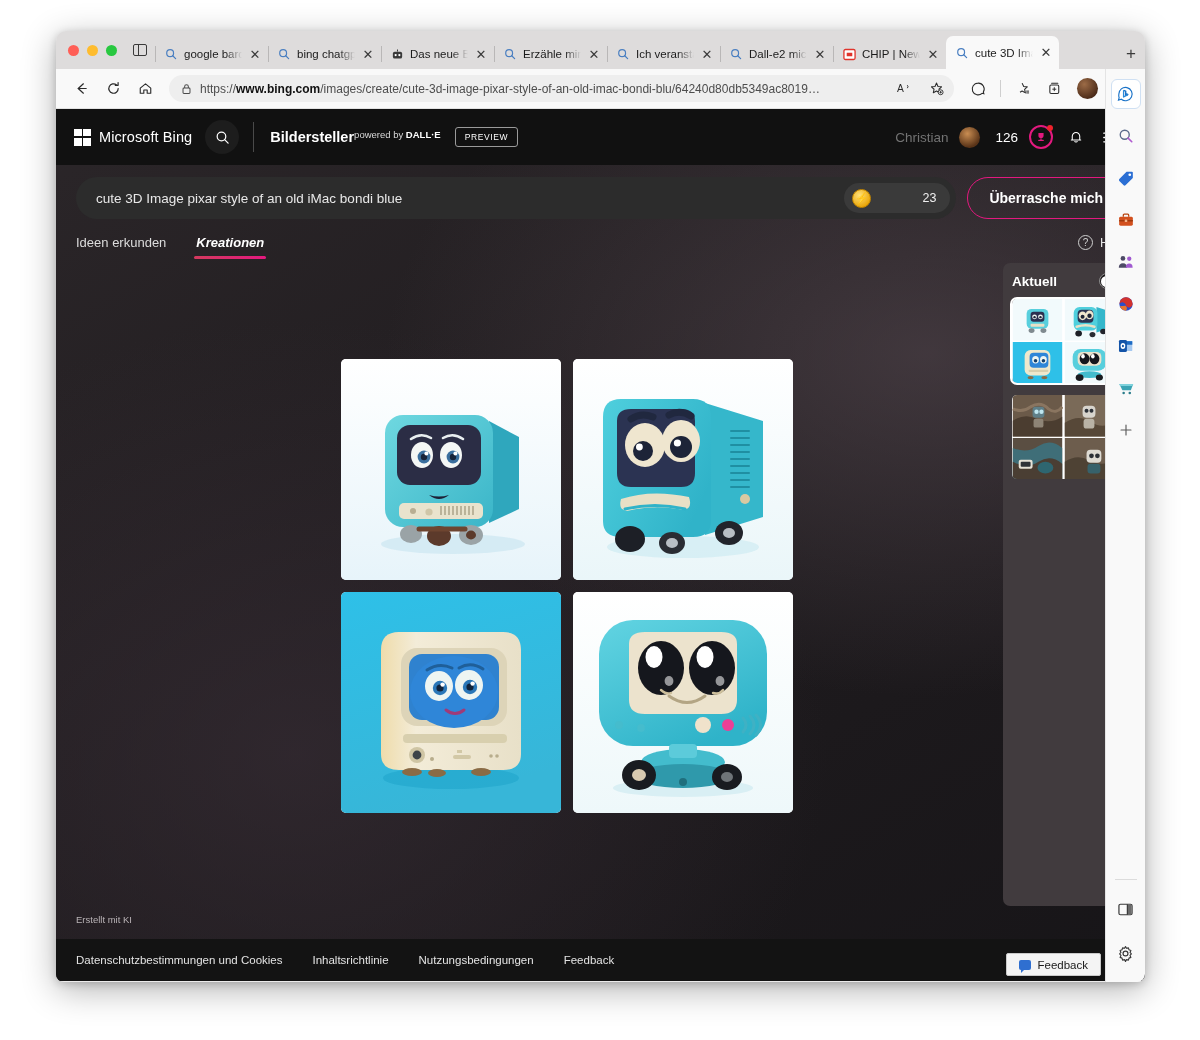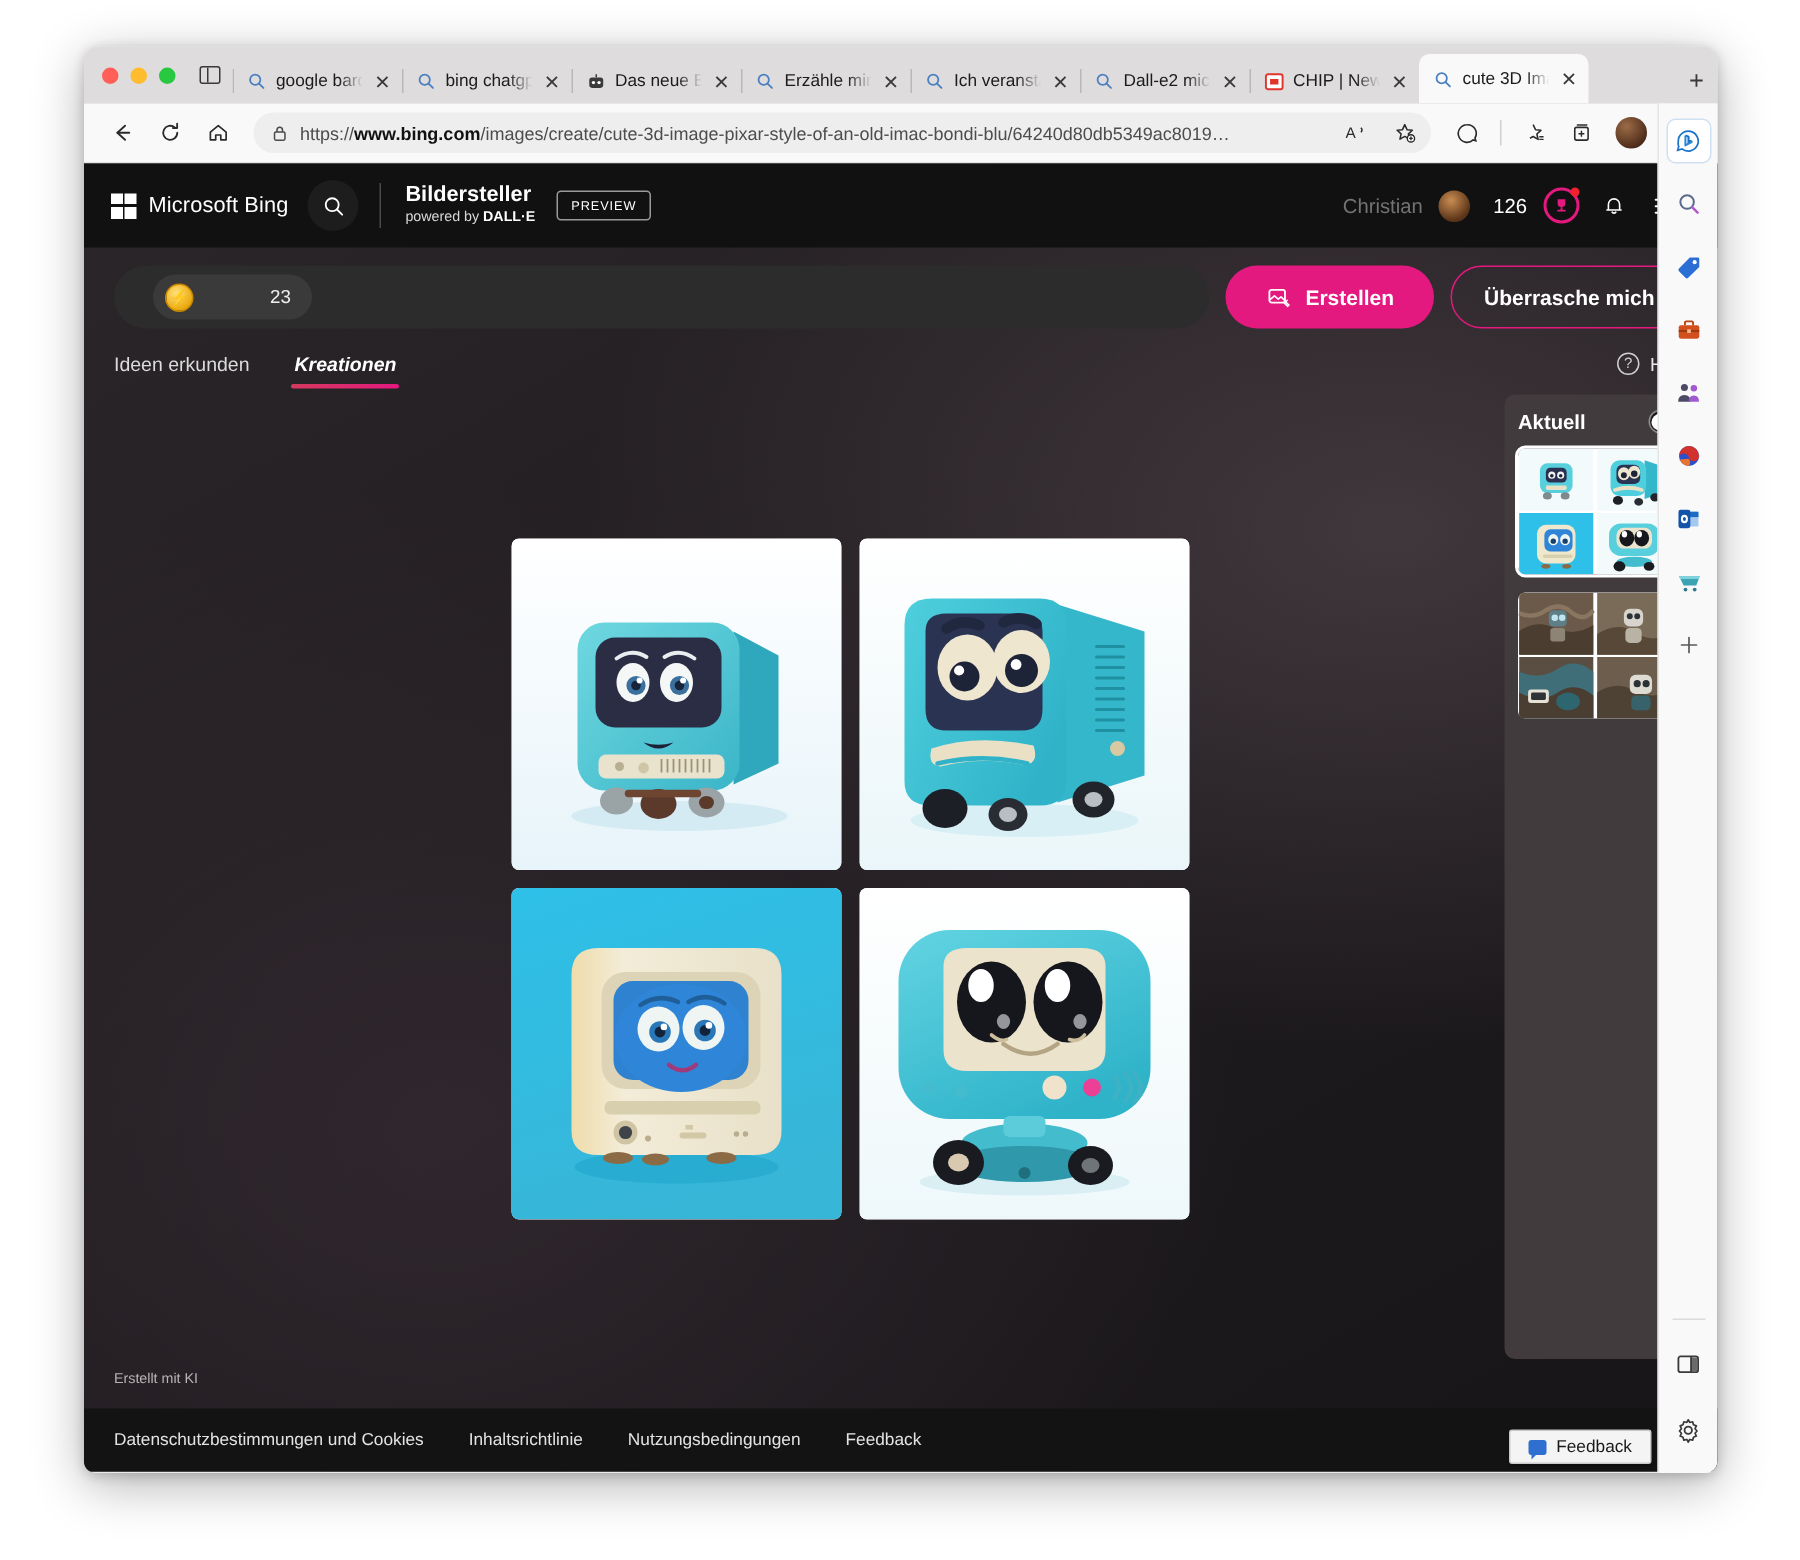--- a/index.html
+++ b/index.html
@@ -178,21 +178,21 @@
   .ms-squares i { background: #fff; display: block; }
   .ms-name { color: #fff; font-size: 14.5px; letter-spacing: .1px; }
   #header-search-btn {
     width: 34px; height: 34px; border-radius: 50%;
     background: #1d1d1d;
     display: flex; align-items: center; justify-content: center;
     margin-left: 13px;
     color: #fff;
   }
   .hdr-divider { width: 1px; height: 30px; background: #4a4a4a; margin: 0 16px 0 14px; }
-  .brand-block { display: flex; flex-direction: column; justify-content: center; }
+  .brand-block { display: flex; justify-content: center; }
   #brand-title { color: #fff; font-size: 14.5px; font-weight: bold; line-height: 1.15; }
   #brand-sub { color: #d9d9d9; font-size: 9.5px; line-height: 1.3; }
   #brand-sub b { color: #fff; }
   #preview-badge {
     margin-left: 14px;
     border: 1px solid #9a9a9a;
     color: #fff;
     font-size: 8.5px;
     letter-spacing: .6px;
     padding: 4px 9px;
@@ -680,33 +680,26 @@
         <span class="hdr-icon">
           <svg width="18" height="15" viewBox="0 0 20 16">
             <path d="M2 3.2 h16 M2 8 h16 M2 12.8 h16" stroke="#fff" stroke-width="1.5" stroke-linecap="round"></path>
           </svg>
         </span>
       </div>
     </div>
 
     <div id="prompt-row">
       <div id="prompt-box">
+        <input id="prompt-input" type="text" value="cute 3D Image pixar style of an old iMac bondi blue" style="">
         <div id="boost-pill">
           <span id="boost-coin">⚡</span>
           <span id="boost-count">23</span>
         </div>
       </div>
-      <button id="create-btn">
-        <svg width="17" height="17" viewBox="0 0 18 18" fill="none">
-          <rect x="2.4" y="3.4" width="11" height="9" rx="1.6" stroke="#fff" stroke-width="1.3"></rect>
-          <path d="M2.8 10.4 L6 7.6 L8.6 10 L10.6 8.4 L13.2 10.8" stroke="#fff" stroke-width="1.2" stroke-linejoin="round"></path>
-          <path d="M13.6 11.6 l2.6 2.6 M15 10.8 l-2 2 2.4 2.4" stroke="#fff" stroke-width="1.1" stroke-linecap="round"></path>
-        </svg>
-        <span>Erstellen</span>
-      </button>
       <button id="surprise-btn">
         <span>Überrasche mich</span>
       </button>
     </div>
 
     <div id="nav-tabs">
         <div class="nav-tab">Ideen erkunden</div>
         <div class="nav-tab active">Kreationen</div>
         <div id="help-link">
           <span class="q-circle">?</span>

